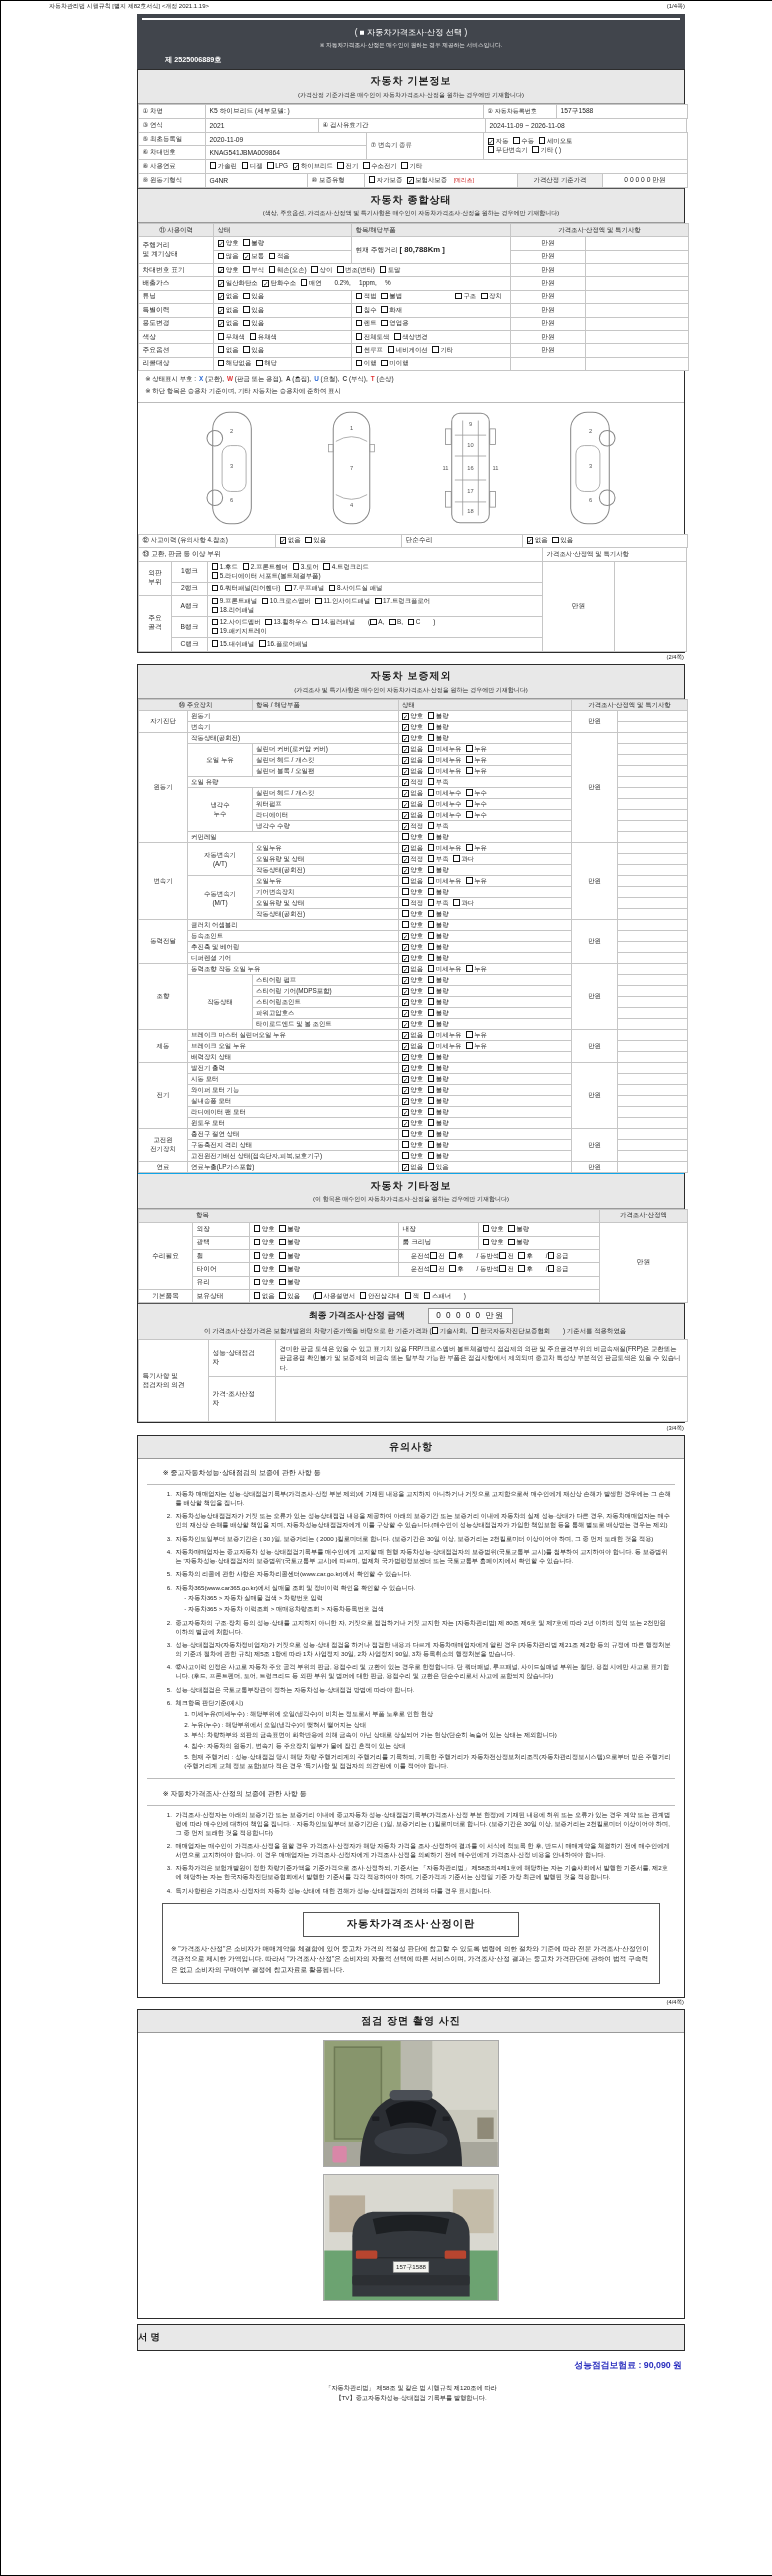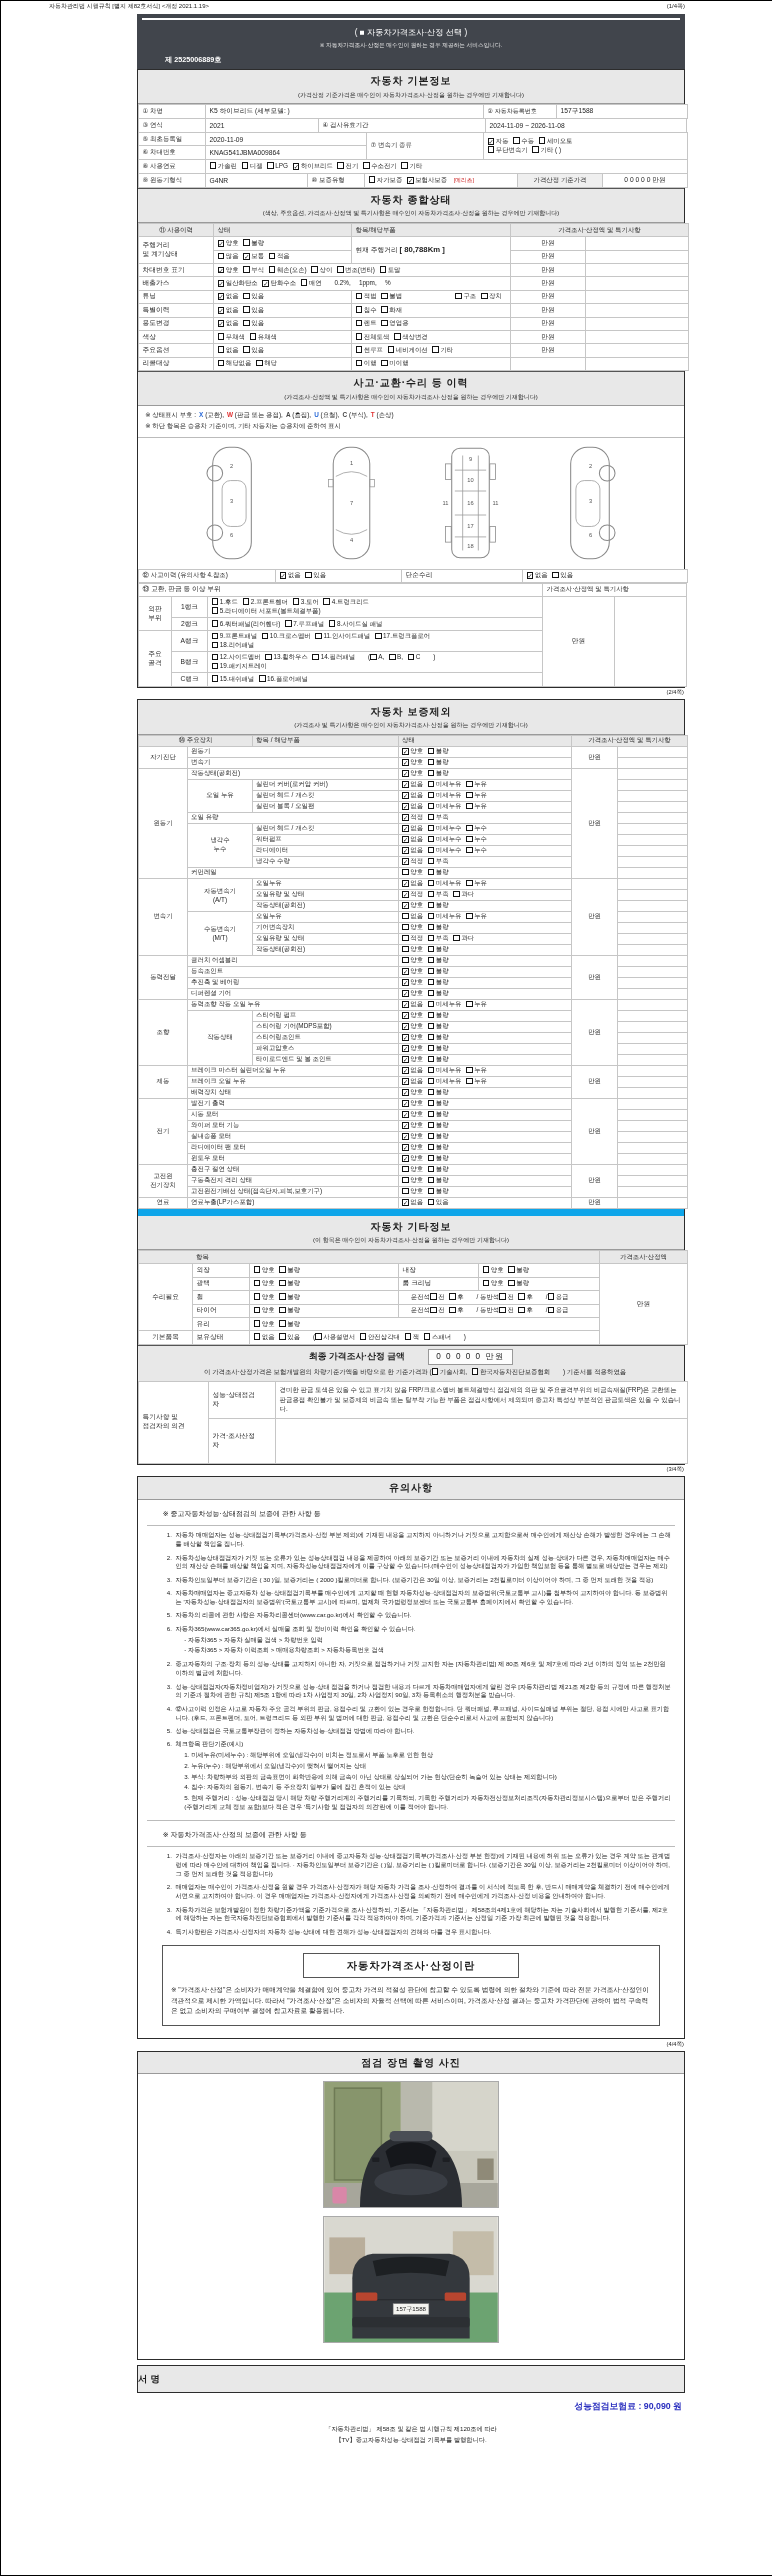--- a/index.html
+++ b/index.html
@@ -286,24 +286,20 @@
       <tr>
         <td>리콜대상</td>
         <td><span class="opt"><span class="cb"></span><span>해당없음</span></span><span class="opt"><span class="cb"></span><span>해당</span></span></td>
         <td><span class="opt"><span class="cb"></span><span>이행</span></span><span class="opt"><span class="cb"></span><span>미이행</span></span></td>
         <td class="pcell"></td>
         <td class="ncell"></td>
       </tr>
     </tbody>
       </table>
 
-    <div class="band" style="border-top:1px solid #555">
-      <div class="b-title">사고·교환·수리 등 이력</div>
-      <div class="b-sub">(가격조사·산정액 및 특기사항은 매수인이 자동차가격조사·산정을 원하는 경우에만 기재합니다)</div>
-    </div>
 
     <div class="legend-wrap">
       <div class="lrow"><span>※ 상태표시 부호 :</span><span id="legend-syms"><span class="lsym" style="color: rgb(43, 107, 216);">X</span><span> (교환),</span><span class="lsym" style="color: rgb(224, 49, 49);">W</span><span> (판금 또는 용접),</span><span class="lsym" style="color: rgb(68, 68, 68);">A</span><span> (흠집),</span><span class="lsym" style="color: rgb(43, 107, 216);">U</span><span> (요철),</span><span class="lsym" style="color: rgb(68, 68, 68);">C</span><span> (부식),</span><span class="lsym" style="color: rgb(224, 49, 49);">T</span><span> (손상)</span></span></div>
       <div class="lrow">※ 하단 항목은 승용차 기준이며, 기타 자동차는 승용차에 준하여 표시</div>
     </div>
 
     <div class="diagrams">
       <svg class="diag" viewBox="0 0 120 230">
         <rect x="24" y="8" width="74" height="214" rx="32" fill="none" stroke="#8a8a8a" stroke-width="2"></rect>
         <circle cx="28" cy="58" r="15" fill="none" stroke="#8a8a8a" stroke-width="2"></circle>
@@ -681,21 +677,21 @@
           <tr>
             <td class="gcell" rowspan="1">연료</td>
             <td colspan="2">연료누출(LP가스포함)</td>
             <td><span class="opt"><span class="cb on">✓</span><span>없음</span></span><span class="opt"><span class="cb"></span><span>있음</span></span></td>
             <td class="pcell" rowspan="1">만원</td>
             <td class="ncell"></td>
           </tr>
         </tbody>
     </table>
 
-    <div class="band" style="border-top:7px solid #0ea5e9">
+    <div class="band" style="border-top:1px solid #0ea5e9">
       <div class="b-title">자동차 기타정보</div>
       <div class="b-sub">(이 항목은 매수인이 자동차가격조사·산정을 원하는 경우에만 기재합니다)</div>
     </div>
     <table class="tbl">
       <colgroup>
           <col style="width:54px">
           <col style="width:57px">
           <col style="width:149px">
           <col style="width:80px">
           <col style="width:121px">

